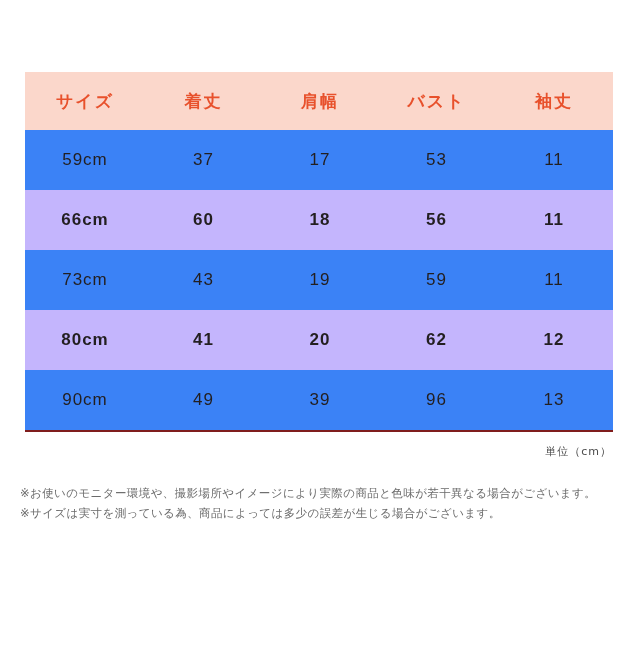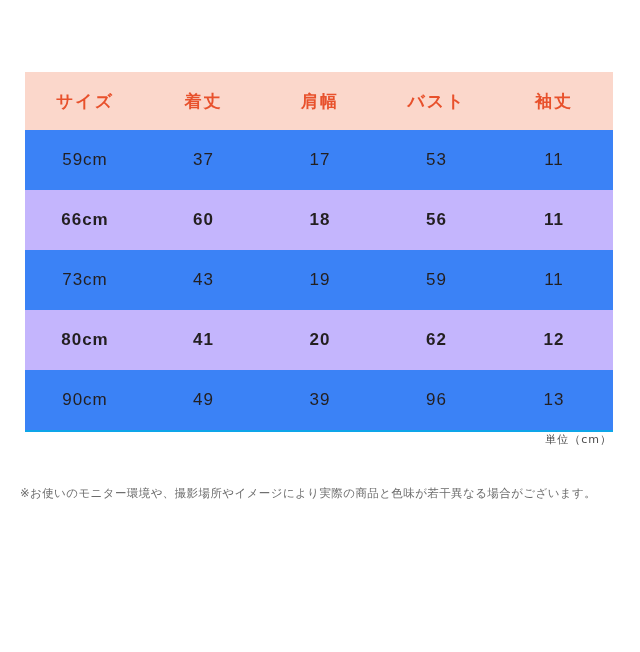--- a/index.html
+++ b/index.html
@@ -68,28 +68,28 @@
     border: none;
     background: #3b82f6;
   }
 
   table.size-table tbody tr.striped td {
     background: #c4b5fd;
     font-weight: bold;
   }
 
   table.size-table tbody tr.last-row td {
-    border-bottom: 2px solid #0ea5e9;
+    border-bottom: 2px solid #7f1d1d;
   }
 
   
   .unit-label {
     position: absolute;
     right: 28px;
-    top: 432px;
+    top: 444px;
     font-size: 11px;
     color: #4a4a4a;
     letter-spacing: 1px;
     font-family: "DejaVu Sans", "Liberation Sans", sans-serif;
   }
 
   
   .notes {
     position: absolute;
     left: 20px;
@@ -165,15 +165,16 @@
           <td>13</td>
         </tr>
       </tbody>
     </table>
   </div>
 
   <div class="unit-label">単位（cm）</div>
 
   <div class="notes">
     <div class="note-line">※お使いのモニター環境や、撮影場所やイメージにより実際の商品と色味が若干異なる場合がございます。</div>
+    <div class="note-line">※サイズは実寸を測っている為、商品によっては多少の誤差が生じる場合がございます。</div>
   </div>
 
 </div>
 
 </body></html>

